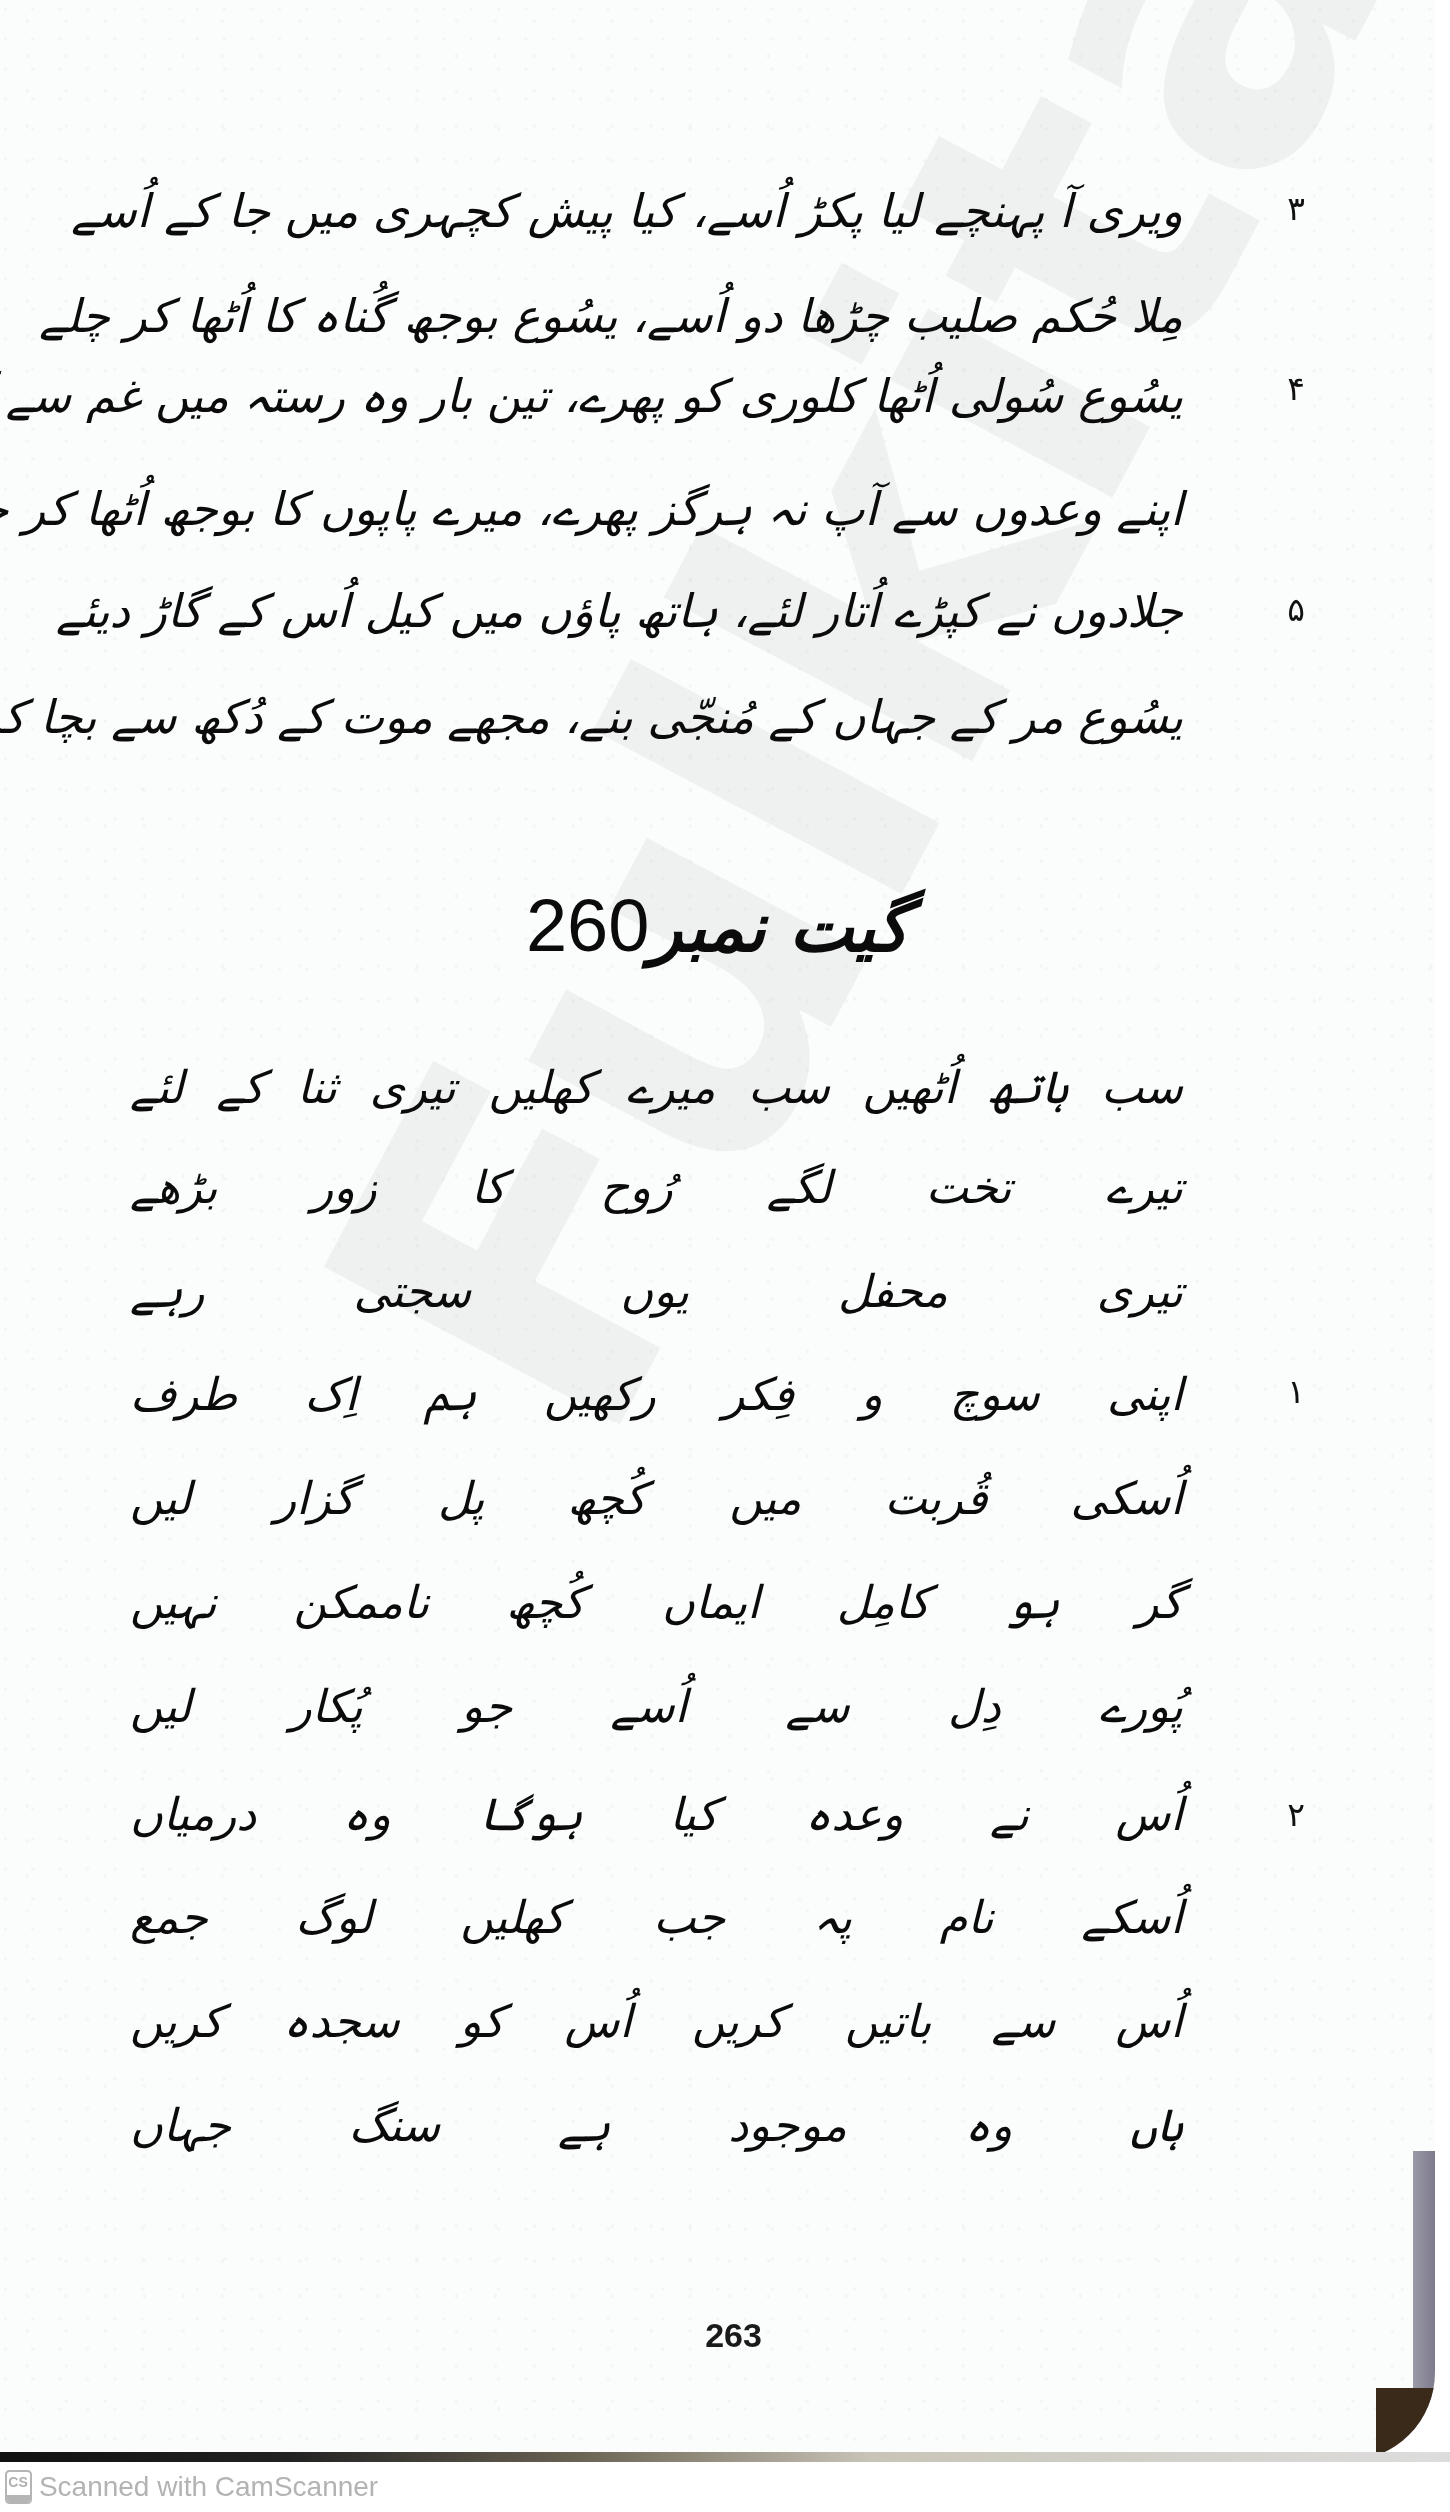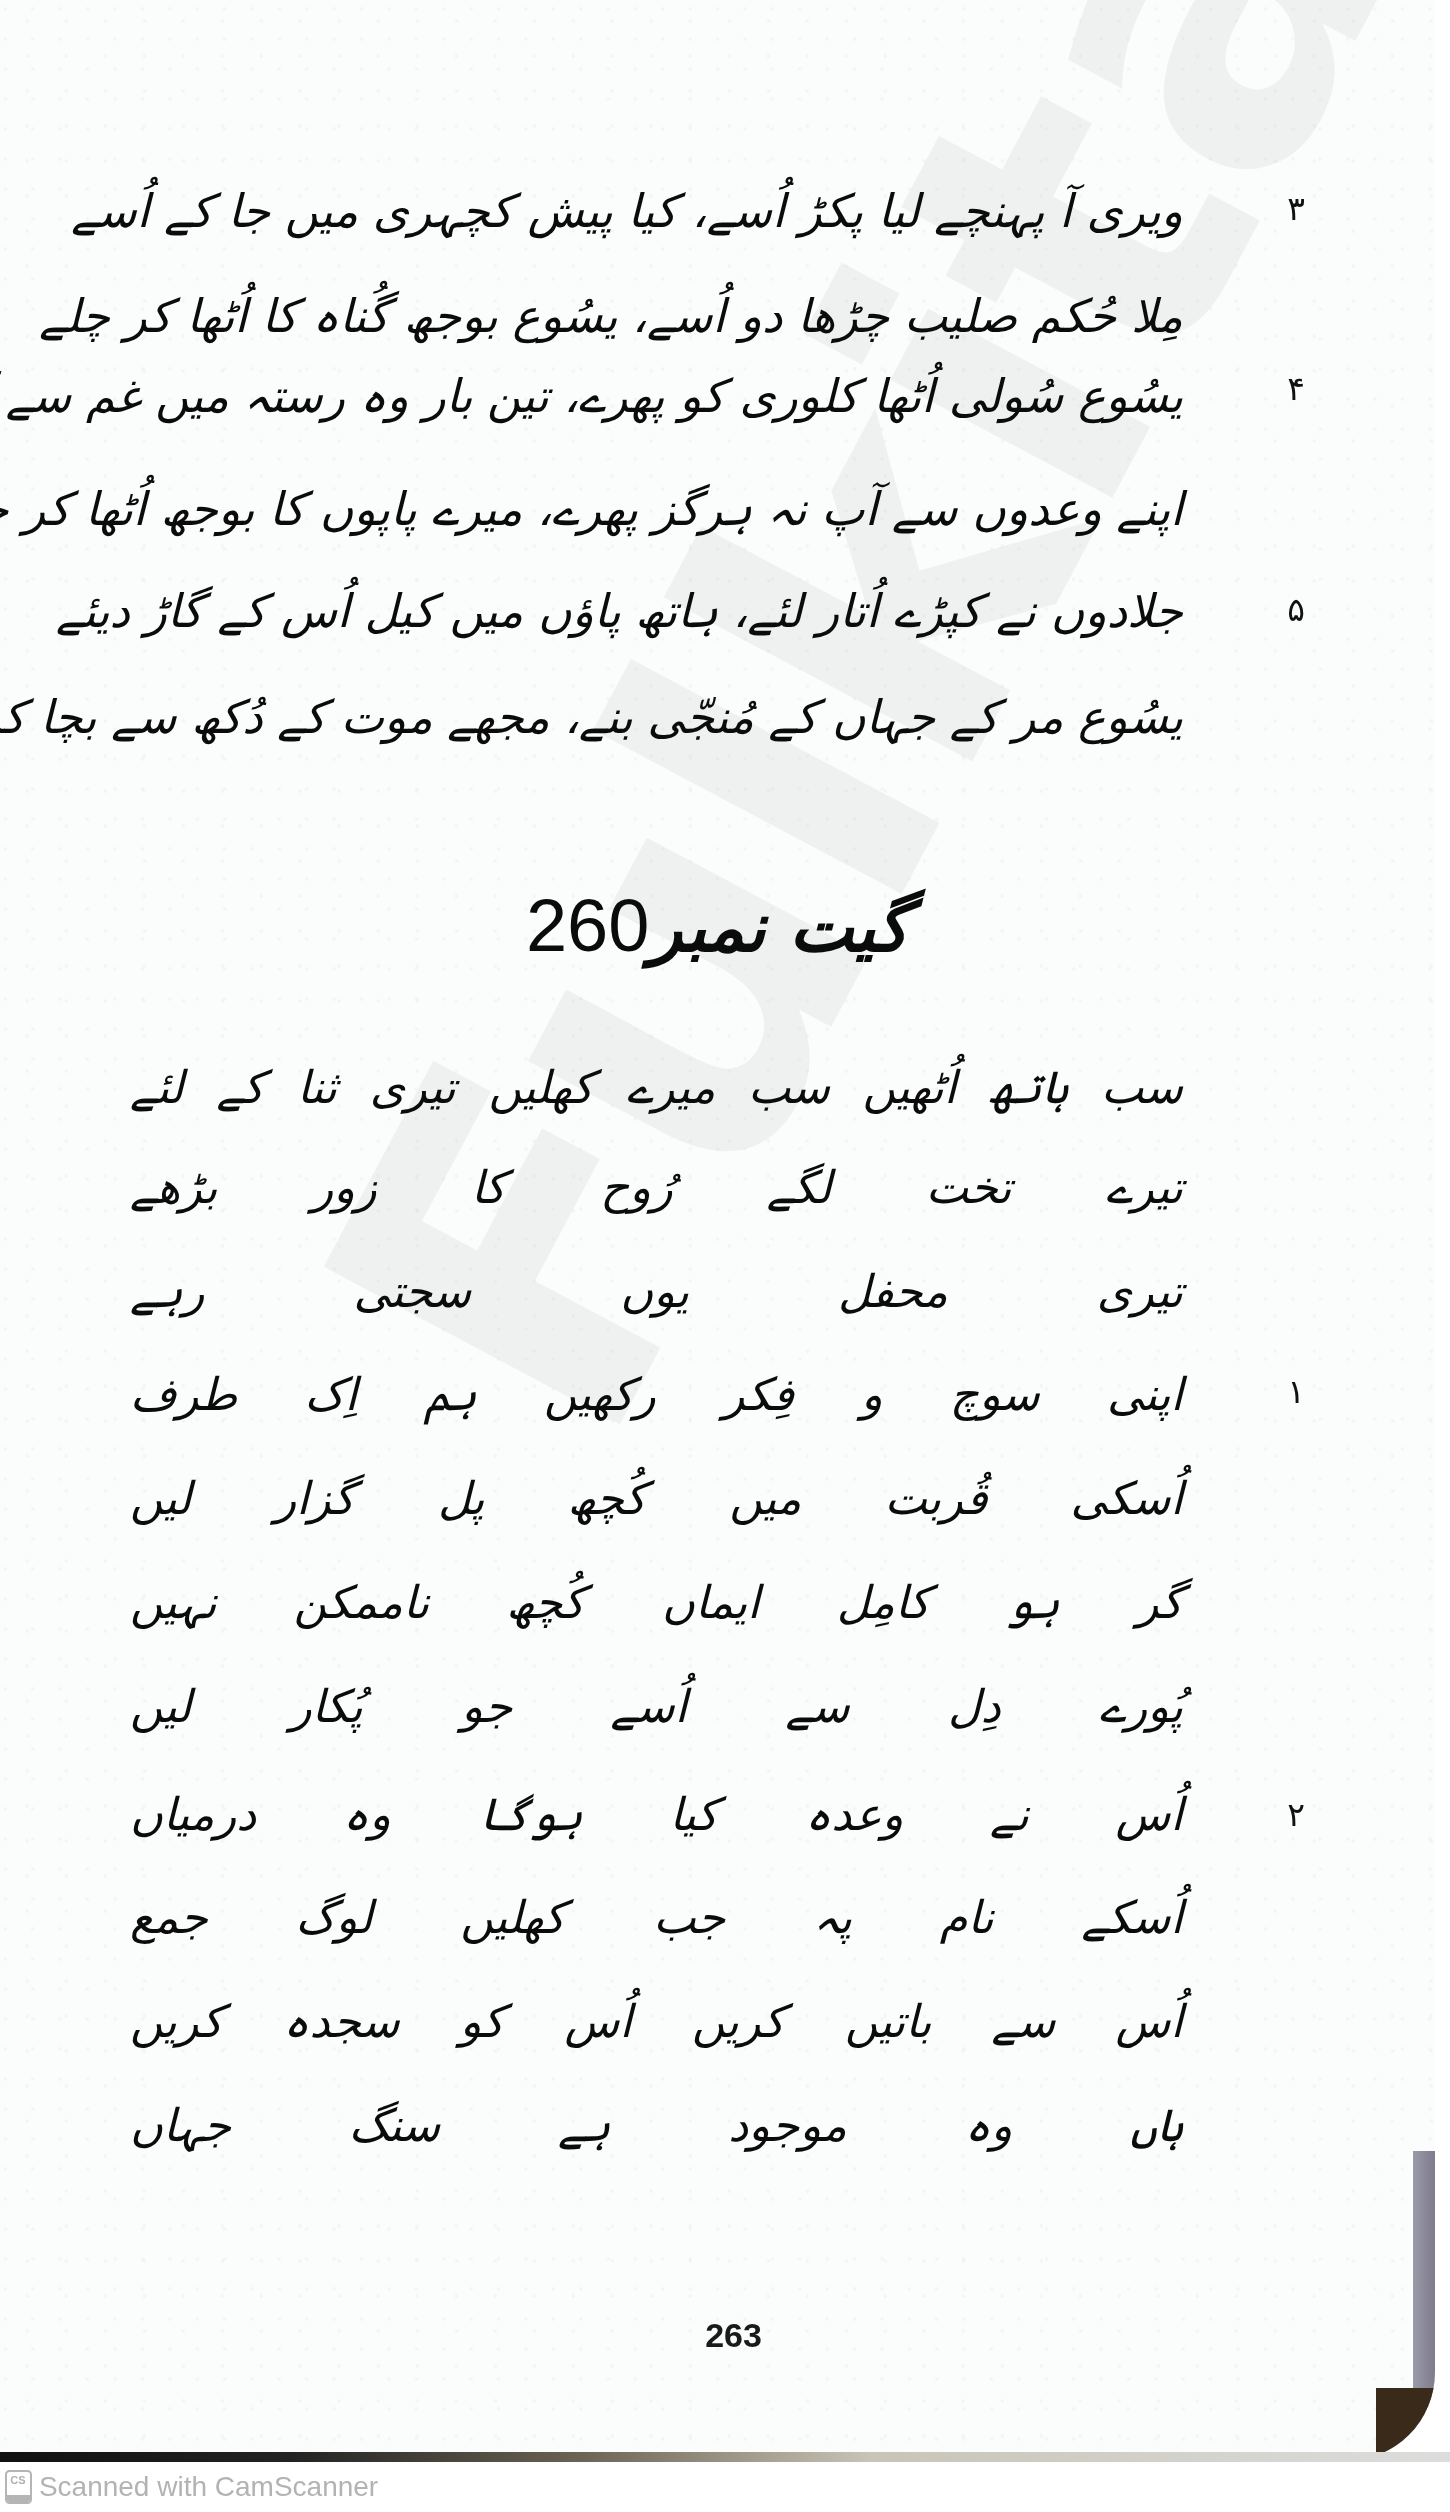--- a/index.html
+++ b/index.html
@@ -156,21 +156,21 @@
     overflow: hidden;
   }
   .cs-logo .cs-text {
     position: absolute;
     top: 1.5px;
     left: 0;
     width: 100%;
     text-align: center;
     font-family: "Liberation Sans", sans-serif;
     font-weight: bold;
-    font-size: 11px;
+    font-size: 14px;
     color: #b0b0b0;
   }
   .cs-logo .cs-bar {
     position: absolute;
     bottom: 0;
     left: 0;
     width: 100%;
     height: 7.4px;
     background: #b5b5b5;
   }

